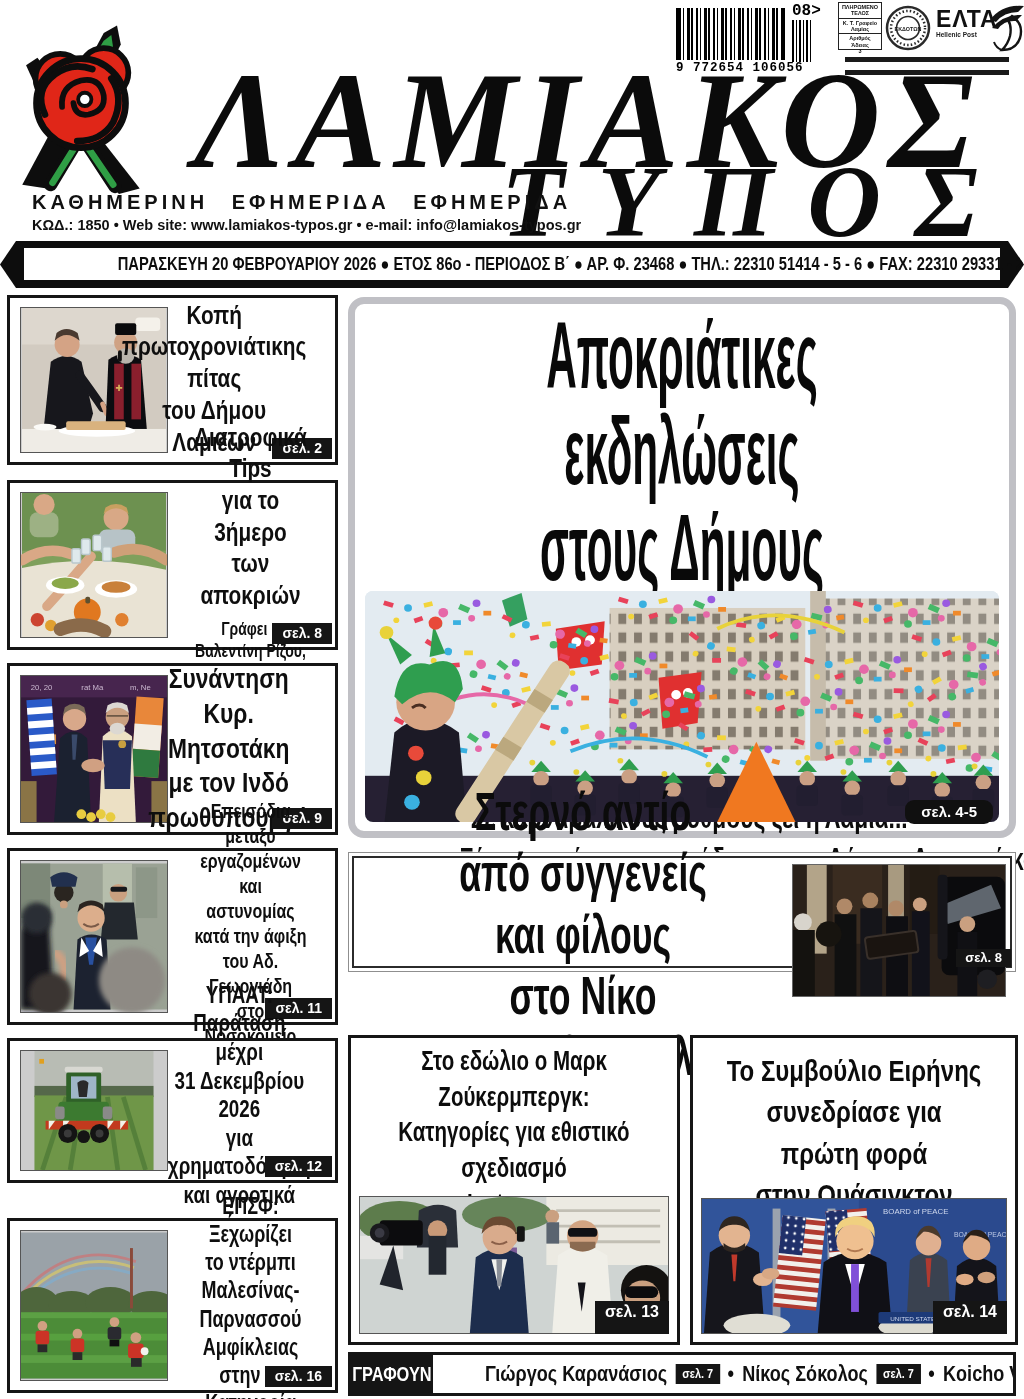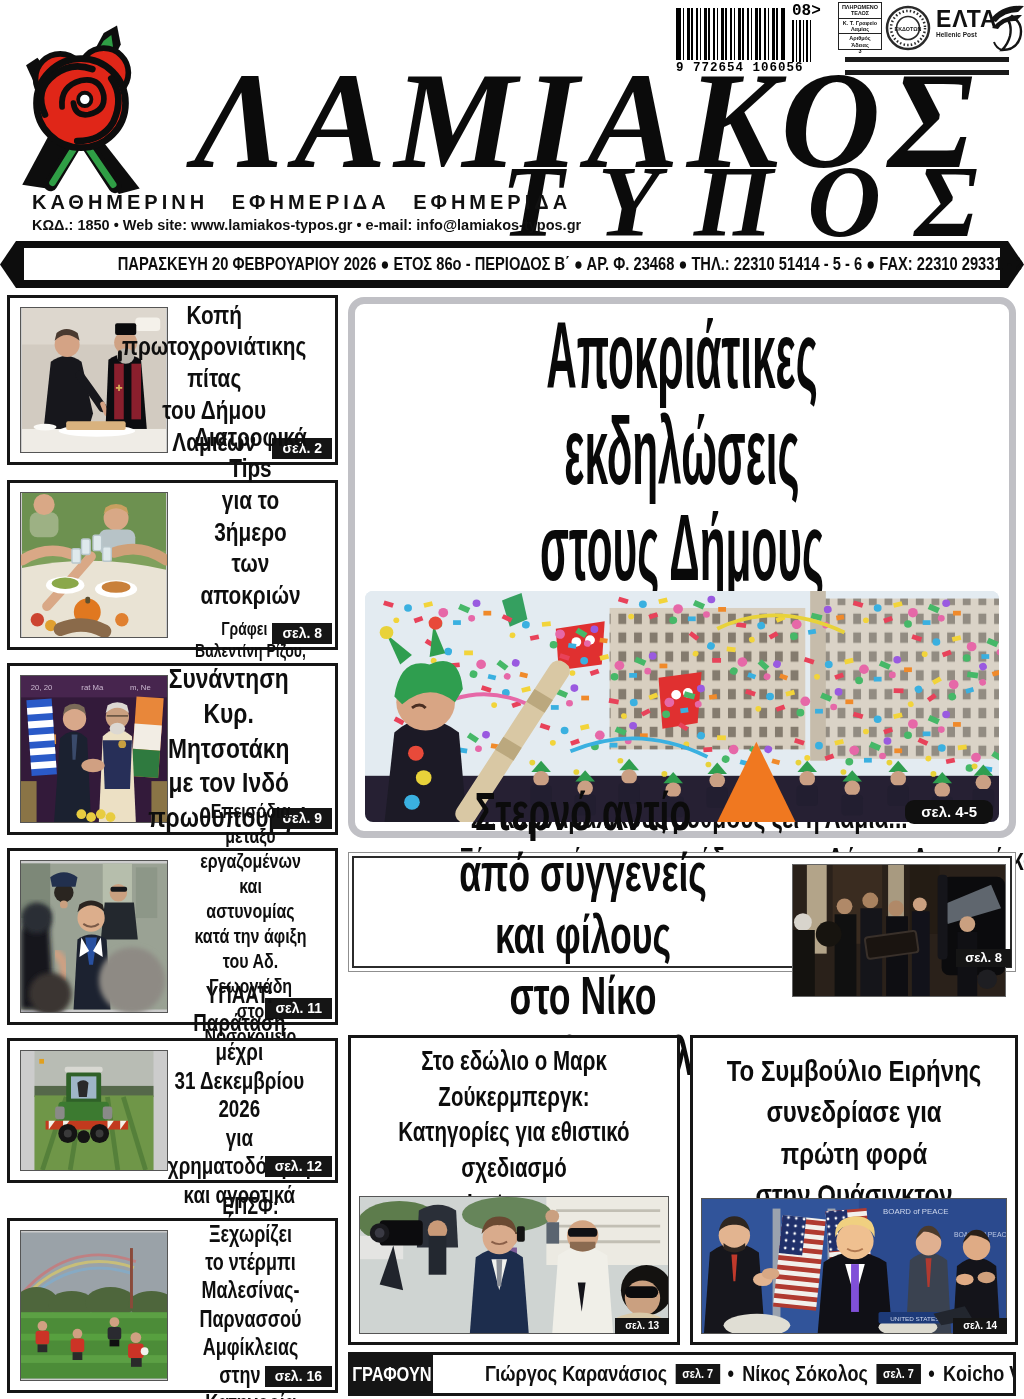--- a/index.html
+++ b/index.html
@@ -76,21 +76,21 @@
 
   
   .bot-box { top:1035px; height:310px; border:3px solid #151515; background:#fff; position:absolute; }
   .bl { left:348px; width:332px; } .br { left:690px; width:328px; }
   .bot-headline { text-align:center; font-weight:bold; color:#0c0c0c; white-space:pre-line; }
   .bl .bot-headline { font-size:27px; line-height:1.32; margin-top:6px; transform:scaleX(.76); }
   .br .bot-headline { font-size:30px; line-height:1.38; margin-top:12px; transform:scaleX(.8); }
   .bot-photo { position:absolute; left:8px; right:8px; bottom:8px; border:1px solid #555; overflow:hidden; background:#9aa0a4;}
   .bl .bot-photo { top:158px; } .br .bot-photo { top:160px; }
   .bot-photo svg { width:100%; height:100%; display:block; }
-  .bot-badge { position:absolute; right:8px; bottom:8px; background:#151515; color:#fff; font-size:10px; font-weight:bold; padding:2px 10px 3px; }
+  .bot-badge { position:absolute; right:8px; bottom:8px; background:#151515; color:#fff; font-size:16px; font-weight:bold; padding:2px 10px 13px; }
 
   
   .strip { left:348px; top:1352px; width:668px; height:44px; border:3px solid #151515; background:#fff; position:absolute; display:flex;gap:40px; }
   .strip-label { width:82px; background:#151515; color:#fff; display:flex; align-items:center; justify-content:center;
                  font-weight:bold; font-size:21px; white-space:nowrap; }
   .strip-label span { transform:scaleX(.78); }
   .strip-names { flex:1; display:flex; align-items:center; padding-left:12px; overflow:hidden; }
   .strip-row { display:flex; align-items:center; white-space:nowrap; transform:scaleX(.84); transform-origin:0 50%; }
   .cname { font-weight:bold; font-size:21.5px; color:#101010; }
   .cbadge { background:#151515; color:#fff; font-weight:bold; font-size:13px; padding:2px 8px 3px; margin:0 9px 0 10px; }

